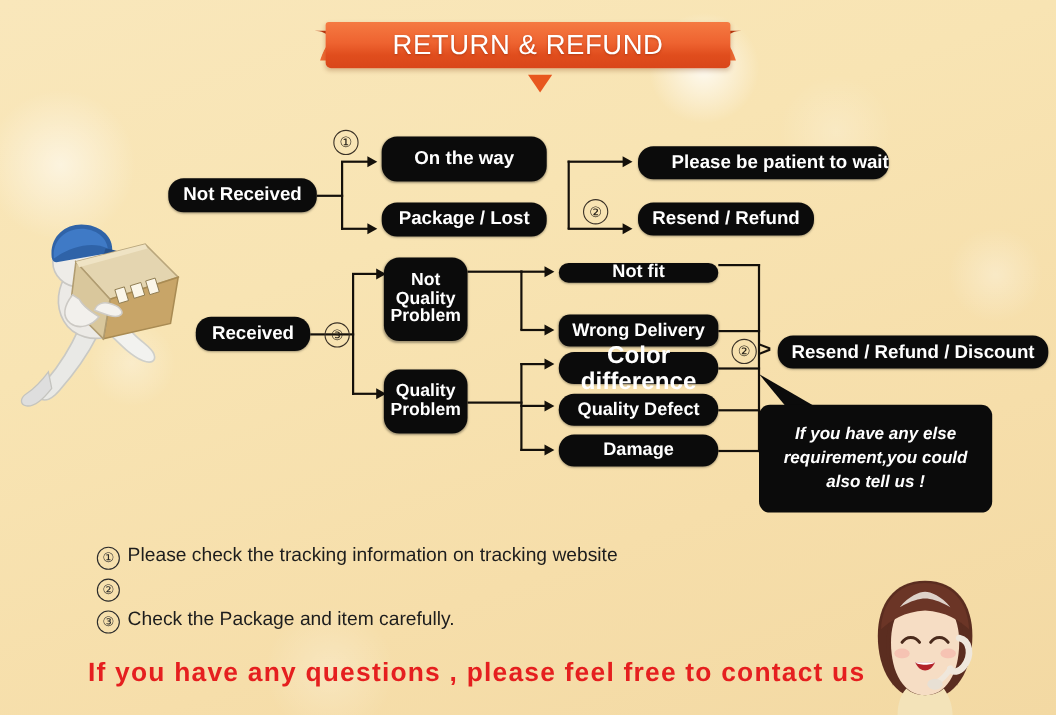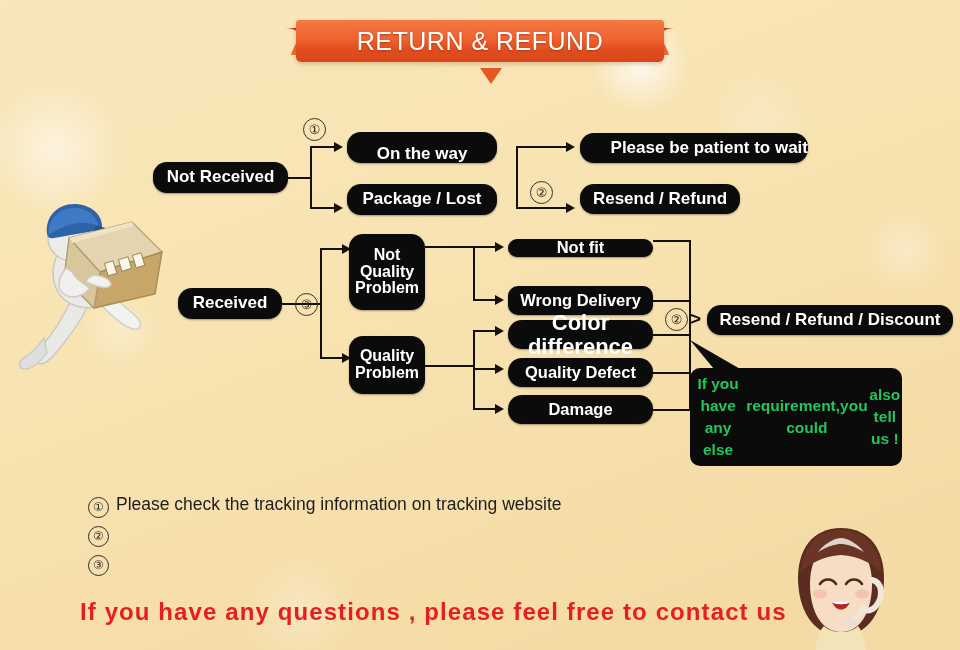--- a/index.html
+++ b/index.html
@@ -67,24 +67,25 @@
     border:1.6px solid #3a3126;color:#2a241b;
     font-size:13px;display:flex;align-items:center;justify-content:center;
     font-family:"Liberation Serif",serif;background:transparent;
   }
   .gt{position:absolute;color:#14100a;font-size:19px;font-weight:bold;
       font-family:"Liberation Sans",sans-serif;}
 
   
   .bubble{
     position:absolute;left:690px;top:368px;width:212px;height:98px;
-    background:#0b0b0b;border-radius:10px;color:#22c55e;
-    display:flex;flex-direction:row;align-items:center;justify-content:center;
+    background:#0b0b0b;border-radius:10px;color:#ffffff;
+    display:flex;flex-direction:column;align-items:center;justify-content:center;
     font-size:15.5px;line-height:1.42;text-align:center;font-weight:bold;
     font-family:"Liberation Sans",sans-serif;
+    font-style:italic;
   }
 
   
   .notes{position:absolute;left:88px;top:494px;width:620px;}
   .note-row{display:flex;align-items:flex-start;margin-bottom:5px;}
   .note-num{
     width:19px;height:19px;min-width:19px;border-radius:50%;border:1.5px solid #2b2b2b;
     display:flex;align-items:center;justify-content:center;font-size:12px;color:#2b2b2b;
     margin-top:3px;margin-right:7px;font-family:"Liberation Serif",serif;
   }
@@ -152,21 +153,21 @@
 
   <div class="ln hl" style="left:288px;top:177px;width:24px;"></div>
   <div class="ln vl" style="left:310px;top:147px;height:62px;"></div>
   <div class="ln hl" style="left:310px;top:146px;width:26px;"></div>
   <div class="ah" style="left:334px;top:142px;"></div>
   <div class="ln hl" style="left:310px;top:207px;width:26px;"></div>
   <div class="ah" style="left:334px;top:203px;"></div>
 
   <div class="cnum" style="left:303px;top:118px;">①</div>
 
-  <div class="nbox" style="left:347px;top:132px;width:150px;height:31px;font-size:17px;align-items:flex-end;">
+  <div class="nbox" style="left:347px;top:124px;width:150px;height:41px;font-size:17px;">
     <span>On the way</span>
   </div>
   <div class="nbox" style="left:347px;top:184px;width:150px;height:31px;font-size:17px;">
     <span>Package / Lost</span>
   </div>
 
   <div class="ln vl" style="left:516px;top:146px;height:62px;"></div>
   <div class="ln hl" style="left:516px;top:146px;width:52px;"></div>
   <div class="ah" style="left:566px;top:142px;"></div>
   <div class="ln hl" style="left:516px;top:207px;width:52px;"></div>
@@ -262,20 +263,21 @@
   <div class="notes">
     <div class="note-row">
       <div class="note-num">①</div>
       <div class="note-txt">Please check the tracking information on tracking website</div>
     </div>
     <div class="note-row">
       <div class="note-num">②</div>
     </div>
     <div class="note-row">
       <div class="note-num">③</div>
+      <div class="note-txt">Check the Package and item carefully.</div>
     </div>
   </div>
 
   <div class="redline">If you have any questions ,  please feel free to contact us</div>
 
   <svg class="art" style="left:786px;top:524px;" width="110" height="126" viewBox="0 0 110 126">
     <g>
       <path d="M55,4 C26,4 12,26 12,54 C12,84 26,112 55,112 C84,112 98,84 98,54 C98,26 84,4 55,4 Z" fill="#5b2d20"></path>
       <path d="M55,20 C34,20 24,36 24,60 C24,88 36,108 55,108 C74,108 86,88 86,60 C86,36 76,20 55,20 Z" fill="#f6ddc4"></path>
       <path d="M55,6 C30,6 16,24 15,48 C24,40 36,32 55,31 C74,32 86,40 95,48 C94,24 80,6 55,6 Z" fill="#6b3526"></path>

